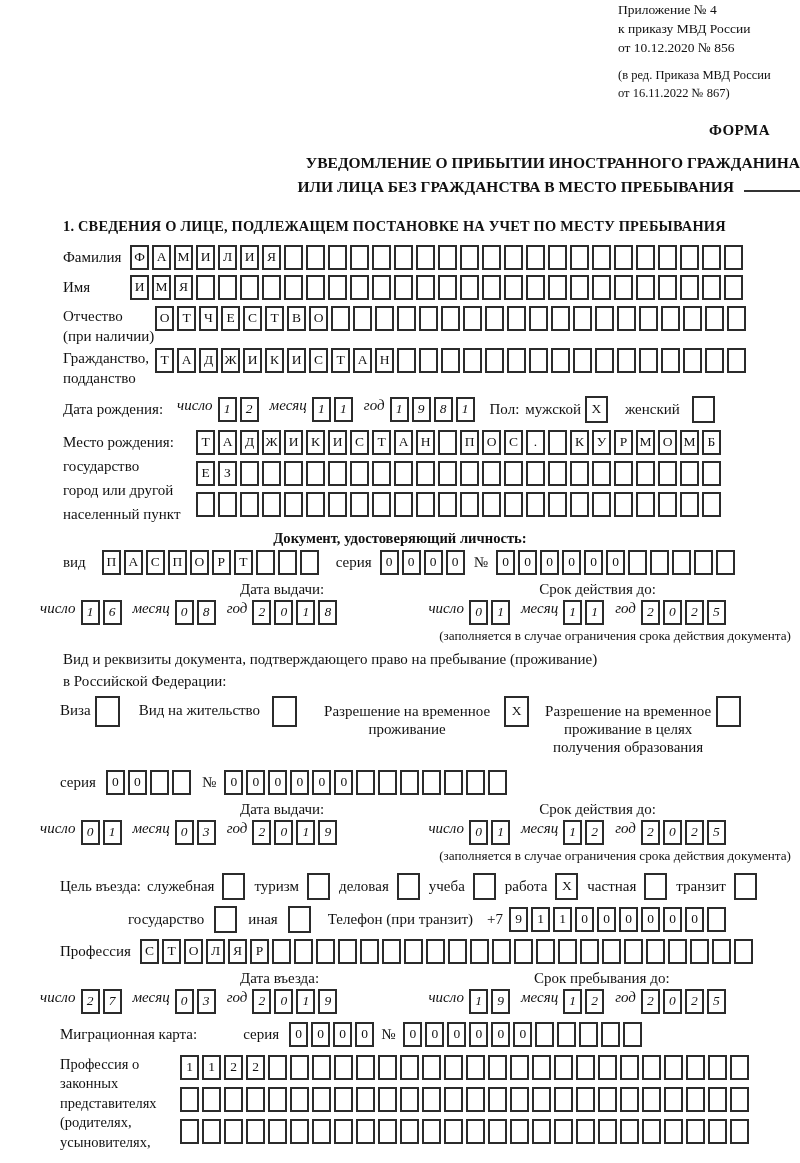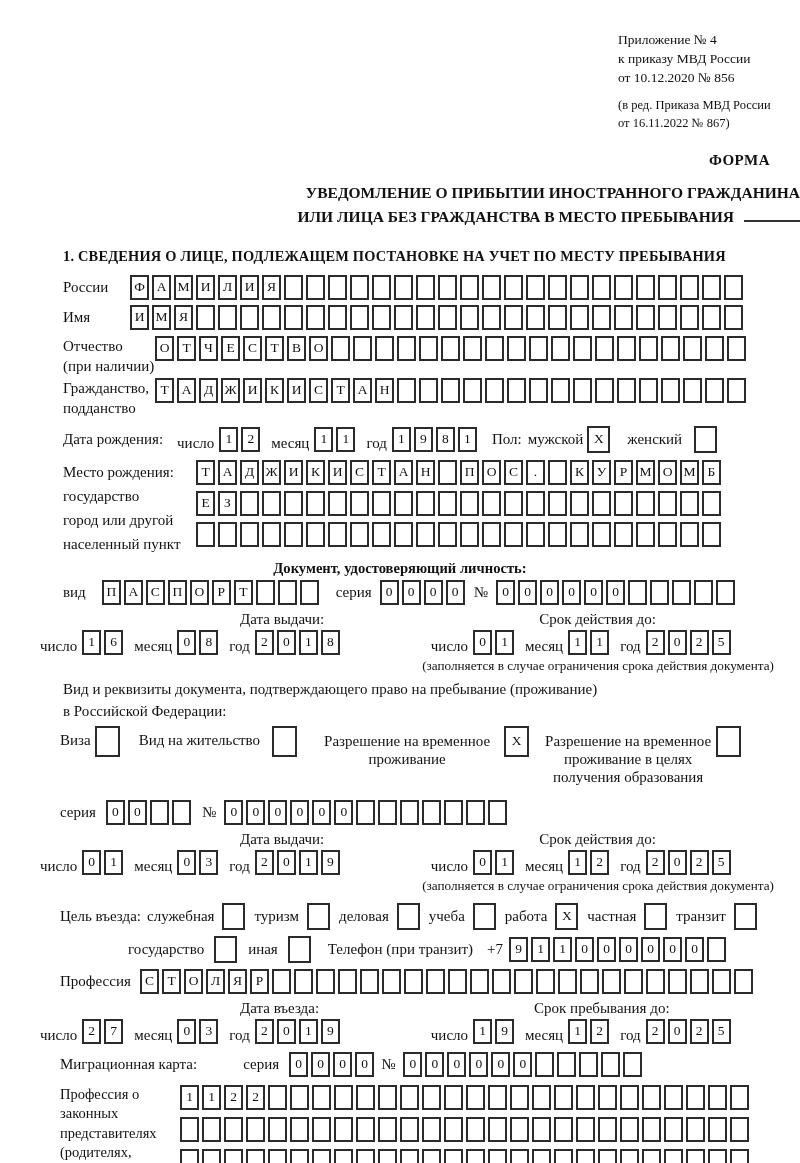--- a/index.html
+++ b/index.html
@@ -1,21 +1,21 @@
 <!DOCTYPE html>
 <html><head>
 <meta charset="utf-8">
 <style>
   * { margin:0; padding:0; box-sizing:border-box; }
   html,body { background:#ffffff; }
   body {
     width:800px; height:1163px; overflow:hidden;
     font-family:"Liberation Serif", serif; color:#111;
   }
-  .page { position:relative; width:800px; height:846px; padding-top:30px; }
+  .page { position:relative; width:800px; height:846px; }
 
   
   .appendix { margin-left:618px; font-size:13.5px; line-height:1.42; }
   .appendix .amend { font-size:12.5px; line-height:1.4; margin-top:10px; }
   .forma { text-align:right; margin:20px 30px 0 0; font-weight:bold; font-size:15px; letter-spacing:.5px; }
 
   
   .title { margin-top:12px; text-align:right; font-weight:bold; font-size:15.5px; line-height:1.5; }
   .blank-underline { display:inline-block; width:56px; height:13px; border-bottom:2px solid #333; margin-left:10px; }
 
@@ -29,26 +29,26 @@
   .cells { display:flex; flex-wrap:nowrap; }
   .cell {
     flex:0 0 auto; width:19px; height:25px; margin-right:3px;
     border:2px solid #2b2b2b; background:#fff;
     display:inline-flex; align-items:center; justify-content:center;
     font-size:13.5px;
   }
   .cell.cb  { width:23px; height:27px; }
   .cell.cbl { width:25px; height:31px; }
 
-  .dg { display:flex; align-items:flex-end; }
+  .dg { display:flex; align-items:flex-start;font-style:italic; }
   .dg .lbl { margin-right:5px; }
   .dg .cells { margin-right:8px; }
 
   .dhead { display:flex; font-size:15px; margin-top:6px; }
-  .note { text-align:right; margin:3px 26px 0 0; font-size:13.2px; }
+  .note { text-align:right; margin:3px 9px 0 0; font-size:13.2px; }
 
   .opt-lbl-c { text-align:center; font-size:15px; line-height:18px; }
 </style>
 </head>
 <body>
 
 <div class="page">
 
   <div class="appendix">
     <div>Приложение № 4</div>
@@ -61,21 +61,21 @@
   <div class="forma">ФОРМА</div>
 
   <div class="title">
     <div>УВЕДОМЛЕНИЕ О ПРИБЫТИИ ИНОСТРАННОГО ГРАЖДАНИНА</div>
     <div><span>ИЛИ ЛИЦА БЕЗ ГРАЖДАНСТВА В МЕСТО ПРЕБЫВАНИЯ</span><span class="blank-underline"></span></div>
   </div>
 
   <div class="sec-h">1. СВЕДЕНИЯ О ЛИЦЕ, ПОДЛЕЖАЩЕМ ПОСТАНОВКЕ НА УЧЕТ ПО МЕСТУ ПРЕБЫВАНИЯ</div>
 
   <div class="frow" style="margin:10px 0 0 63px">
-    <span class="lbl" style="width:67px">России</span>
+    <span class="lbl" style="width:67px">Фамилия</span>
     <span class="cells">
         <span class="cell">Ф</span>
         <span class="cell">А</span>
         <span class="cell">М</span>
         <span class="cell">И</span>
         <span class="cell">Л</span>
         <span class="cell">И</span>
         <span class="cell">Я</span>
         <span class="cell"></span>
         <span class="cell"></span>

